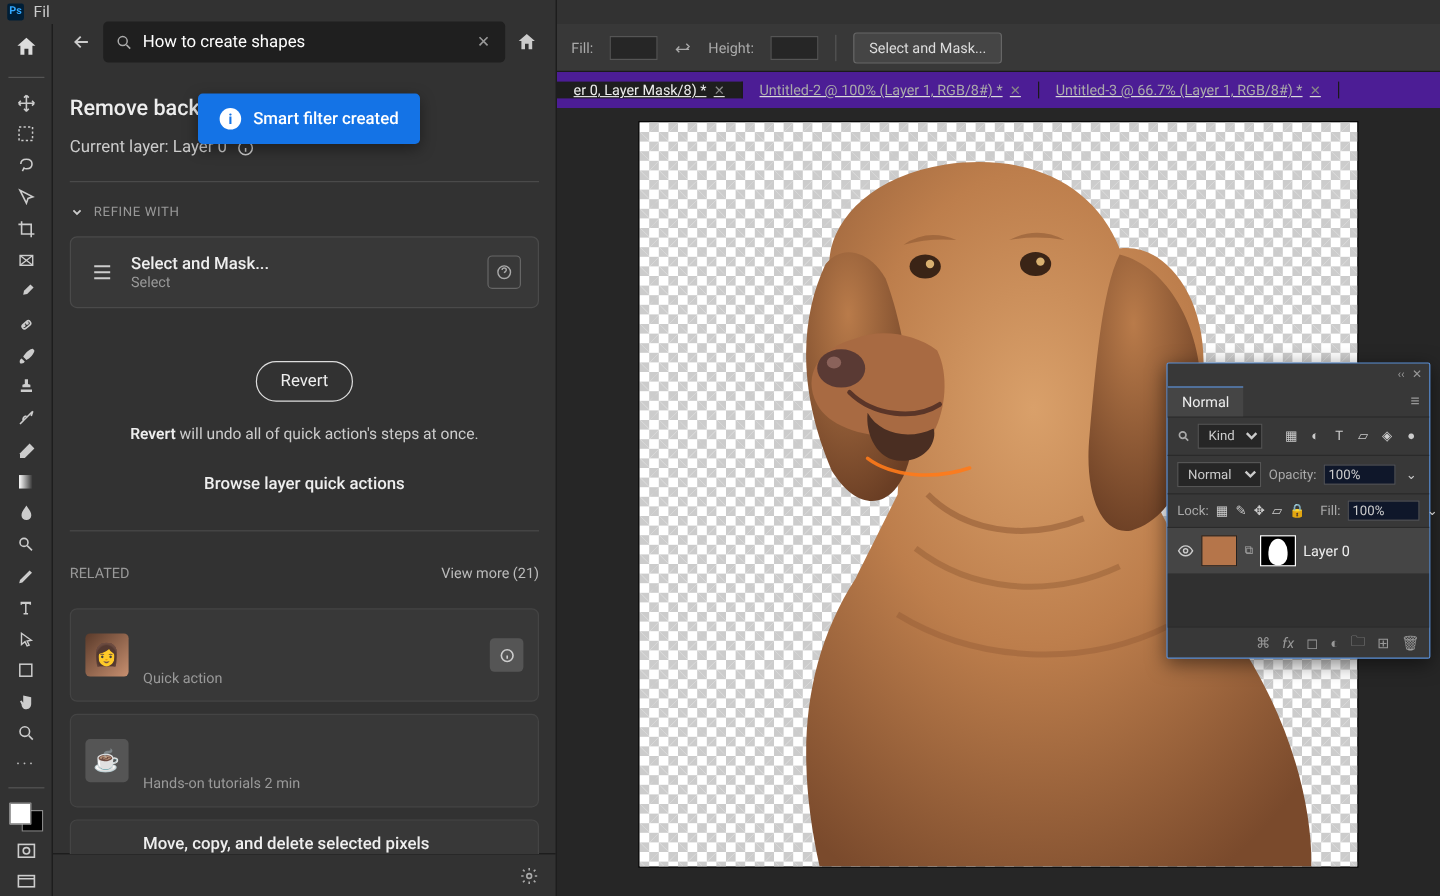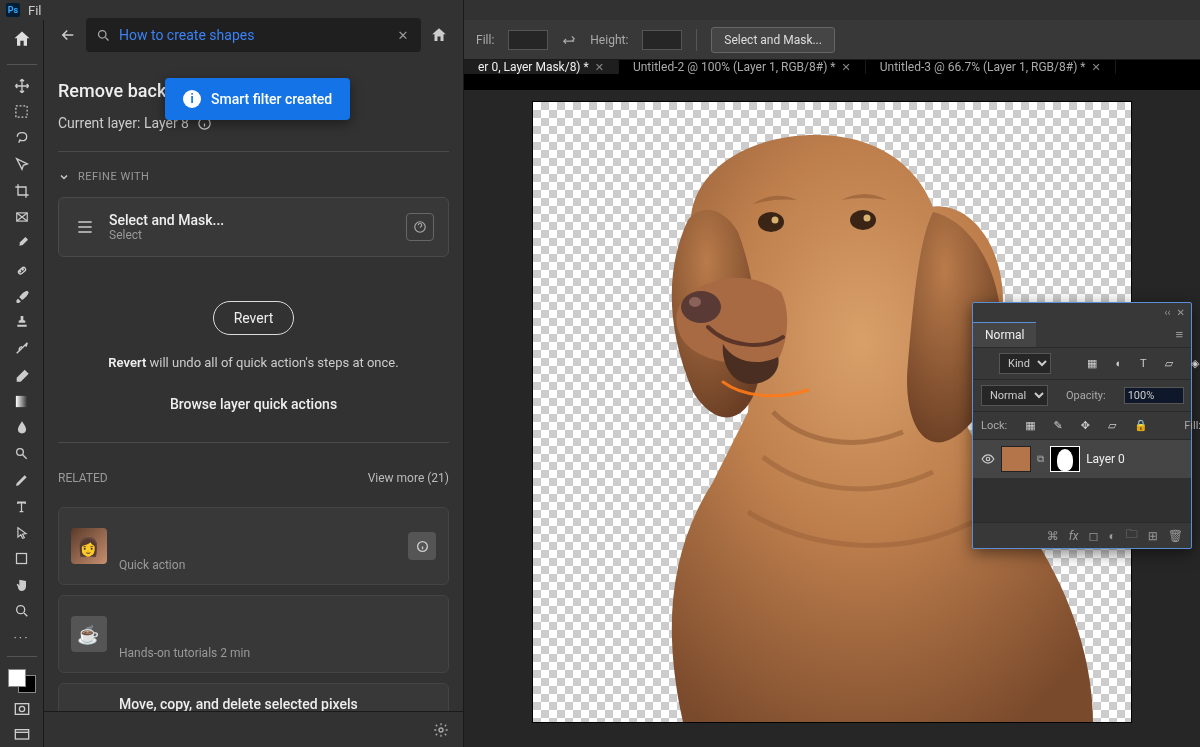--- a/index.html
+++ b/index.html
@@ -7,21 +7,21 @@
   
   
   .menubar { height: 20px; background: #323232; display: flex; align-items: center; padding: 0 6px; color: #ccc; }
   .menubar .ps-icon { width: 14px; height: 14px; background: #001e36; color: #31a8ff; font-size: 9px; font-weight: bold; display: flex; align-items: center; justify-content: center; border-radius: 2px; margin-right: 8px; }
   
   
   .discover-panel { position: absolute; left: 44px; top: 0; width: 420px; bottom: 0; background: #323232; border-right: 1px solid #1a1a1a; display: flex; flex-direction: column; z-index: 5;}
   .search-row { display: flex; align-items: center; gap: 8px; padding: 18px 14px 14px 14px; }
   .back-btn { width: 20px; height: 20px; display: flex; align-items: center; justify-content: center; cursor: pointer; }
   .search-box { flex: 1; background: #1f1f1f; border-radius: 4px; height: 34px; display: flex; align-items: center; padding: 0 10px; gap: 8px; }
-  .search-box input { background: transparent; border: none; color: #3b82f6; flex: 1; outline: none; font-size: 14px;}
+  .search-box input { background: transparent; border: none; color: #ffffff; flex: 1; outline: none; font-size: 14px;}
   .search-clear { width: 16px; height: 16px; display:flex;align-items:center;justify-content:center; cursor: pointer; color:#999;}
   .home-btn { width: 20px; height: 20px; display:flex;align-items:center;justify-content:center; cursor: pointer; }
   
   .panel-body { flex: 1; overflow-y: auto; padding: 0 14px 14px 14px; position: relative; }
   .panel-body::-webkit-scrollbar{width:10px}
   .panel-body::-webkit-scrollbar-thumb{background:#555;border-radius:5px}
   
   .panel-title { font-size: 18px; font-weight: 500; color: #eee; margin: 14px 0 14px 0; }
   .current-layer { font-size: 14px; color: #ccc; display:flex;align-items:center;gap:8px; margin-bottom: 20px;}
   hr.sep { border: none; border-top: 1px solid #4a4a4a; margin: 12px 0 18px 0;}
@@ -67,38 +67,38 @@
   .swatches .bg { position:absolute; right:0; bottom:0; width:18px; height:18px; background:#000; border:1px solid #888;}
   
   
   .main { position:absolute; left:464px; right:0; top:20px; bottom:0; background:#262626;}
   .options-bar { height:40px; border-bottom:1px solid #1a1a1a; display:flex; align-items:center; padding:0 12px; gap:14px; color:#aaa; font-size:12px; background:#383838;}
   .options-bar .lbl{}
   .options-bar input.dim { width:40px; height:20px; background:#262626; border:1px solid #555; color:#ccc; padding:0 4px;}
   .sel-mask-btn { background:#454545; border:1px solid #666; color:#ddd; padding:5px 12px; border-radius:3px; cursor:pointer; font-size:12px;}
   .swap-ic { cursor:pointer;}
   
-  .doc-tabs { height:30px; display:flex; align-items:flex-start; background:#000000; font-size:12px;}
+  .doc-tabs { height:30px; display:flex; align-items:center; background:#4c1d95; font-size:12px;text-decoration:underline;}
   .doc-tab { padding:0 14px; display:flex; align-items:center; gap:6px; color:#aaa; border-right:1px solid #1a1a1a; cursor:pointer;}
   .doc-tab.active{ color:#eee; background:#1e1e1e;}
   .doc-tab .x{ font-size:11px; color:#888;}
   
   .canvas-area { position:absolute; left:0; right:0; top:70px; bottom:0; background:#262626; display:flex; justify-content:center; align-items:flex-start; padding-top:12px;}
   .canvas { width:598px; height:620px; position:relative; box-shadow:0 0 0 1px #000;}
   .checker { position:absolute; inset:0;
     background-image: linear-gradient(45deg,#ccc 25%,transparent 25%),linear-gradient(-45deg,#ccc 25%,transparent 25%),linear-gradient(45deg,transparent 75%,#ccc 75%),linear-gradient(-45deg,transparent 75%,#ccc 75%);
     background-size:16px 16px; background-position:0 0,0 8px,8px -8px,-8px 0; background-color:#fff;}
   .dog { position:absolute; left:40px; top:10px; width:520px; height:610px;}
   
   
   .layers-panel { position:absolute; right:8px; top:302px; width:220px; background:#383838; border:1px solid #5a8fd6; border-radius:2px; z-index:8; box-shadow:0 4px 16px rgba(0,0,0,0.5);}
   .lp-topbar { height:18px; display:flex; justify-content:flex-end; align-items:center; gap:6px; padding:0 6px; color:#999; font-size:10px;}
   .lp-tab { height:26px; display:flex; align-items:center;}
   .lp-tab .tab-on{ background:#454545; padding:5px 12px; font-size:12px; color:#eee; border-top:1px solid #5a8fd6;}
-  .lp-row { display:flex; align-items:center; gap:18px; padding:5px 8px; font-size:11px; color:#aaa; border-top:1px solid #2a2a2a;}
+  .lp-row { display:flex; align-items:center; gap:6px; padding:5px 8px; font-size:11px; color:#aaa; border-top:1px solid #2a2a2a;}
   .lp-row select.kind{ background:#262626; border:1px solid #555; color:#ccc; font-size:11px; padding:2px 4px; width:54px;}
   .lp-row .ic { width:14px; height:14px; display:flex;align-items:center;justify-content:center; cursor:pointer; color:#ccc;}
   .lp-row select.blend{ background:#262626; border:1px solid #555; color:#ccc; font-size:11px; padding:2px 4px; flex:1;}
   .lp-row input.pct{ width:60px; background:#0f172a; border:1px solid #555; color:#ccc; font-size:11px; padding:1px 3px;}
   .layer-item { display:flex; align-items:center; gap:6px; padding:6px 8px; background:#454545; border-top:1px solid #2a2a2a; cursor:pointer;}
   .eye{ width:14px; cursor:pointer;}
   .layer-thumb{width:30px;height:26px; border:1px solid #222; background:#b5754a;}
   .link-ic{font-size:10px;color:#aaa;}
   .mask-thumb{width:30px;height:26px; border:1px solid #fff; background:#000; position:relative;}
   .mask-thumb::after{content:"";position:absolute;left:6px;top:2px;width:16px;height:22px;background:#fff;border-radius:50% 50% 40% 40%;}
@@ -279,21 +279,21 @@
     <div class="home-btn">
       <svg width="18" height="18" viewBox="0 0 24 24" fill="#ccc">
           <path d="M12 3l9 8h-3v9h-4v-6h-4v6H6v-9H3z"></path>
         </svg>
     </div>
   </div>
 
   <div class="panel-body">
     <div class="panel-title">Remove background</div>
     <div class="current-layer">
-      <span>Current layer: Layer 8</span>
+      <span>Current layer: Layer 0</span>
       <svg width="15" height="15" viewBox="0 0 24 24" fill="none" stroke="#ccc" stroke-width="2">
           <circle cx="12" cy="12" r="9"></circle>
           <path d="M12 8h0M12 12v5"></path>
         </svg>
     </div>
     <hr class="sep">
     <div class="refine-header">
       <svg width="12" height="12" viewBox="0 0 24 24" fill="none" stroke="#ccc" stroke-width="3">
           <path d="M6 9l6 6 6-6"></path>
         </svg>

